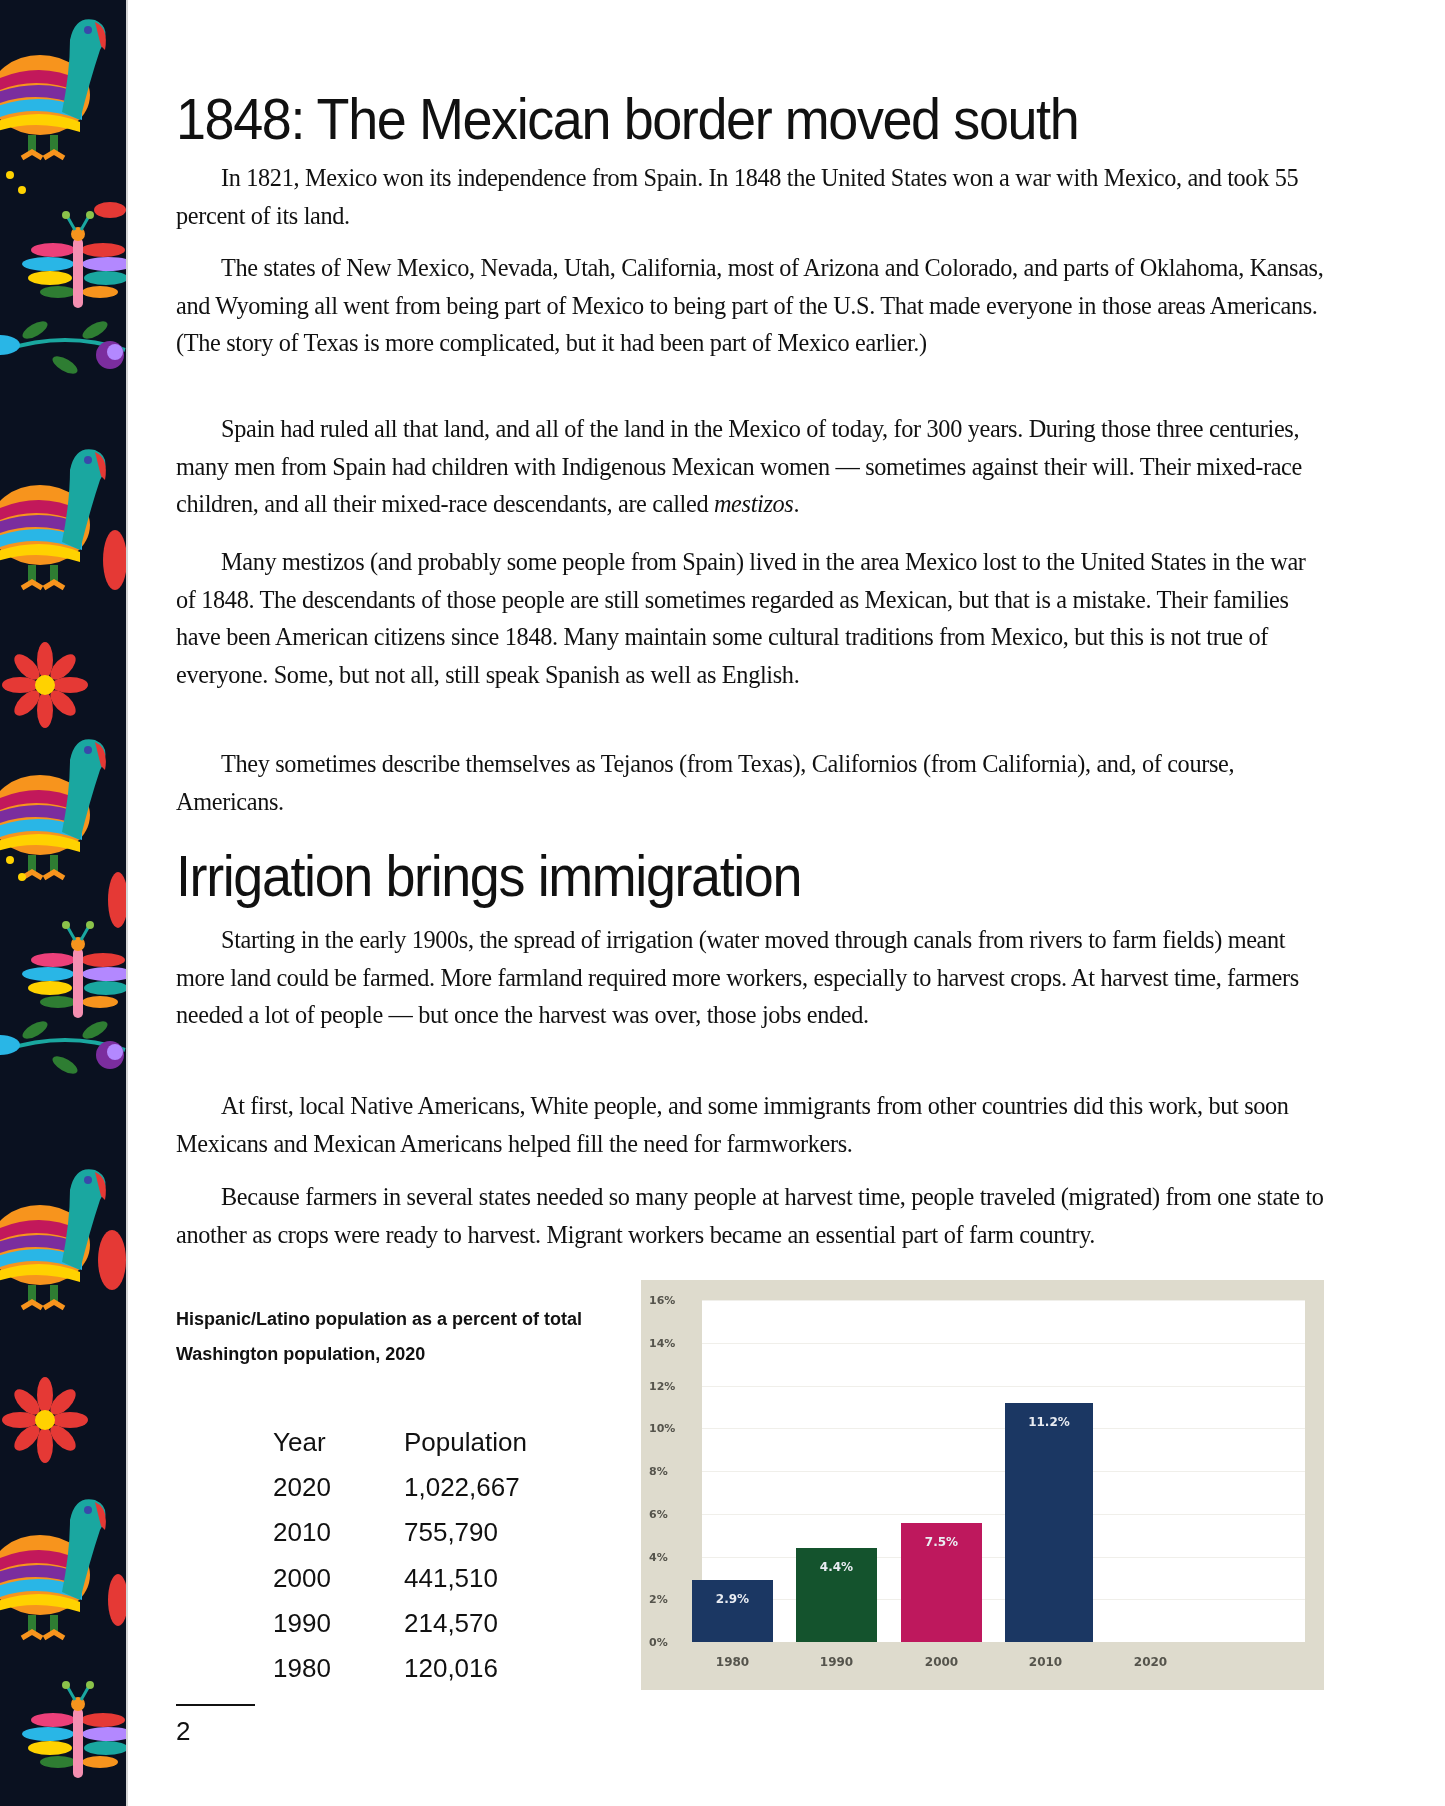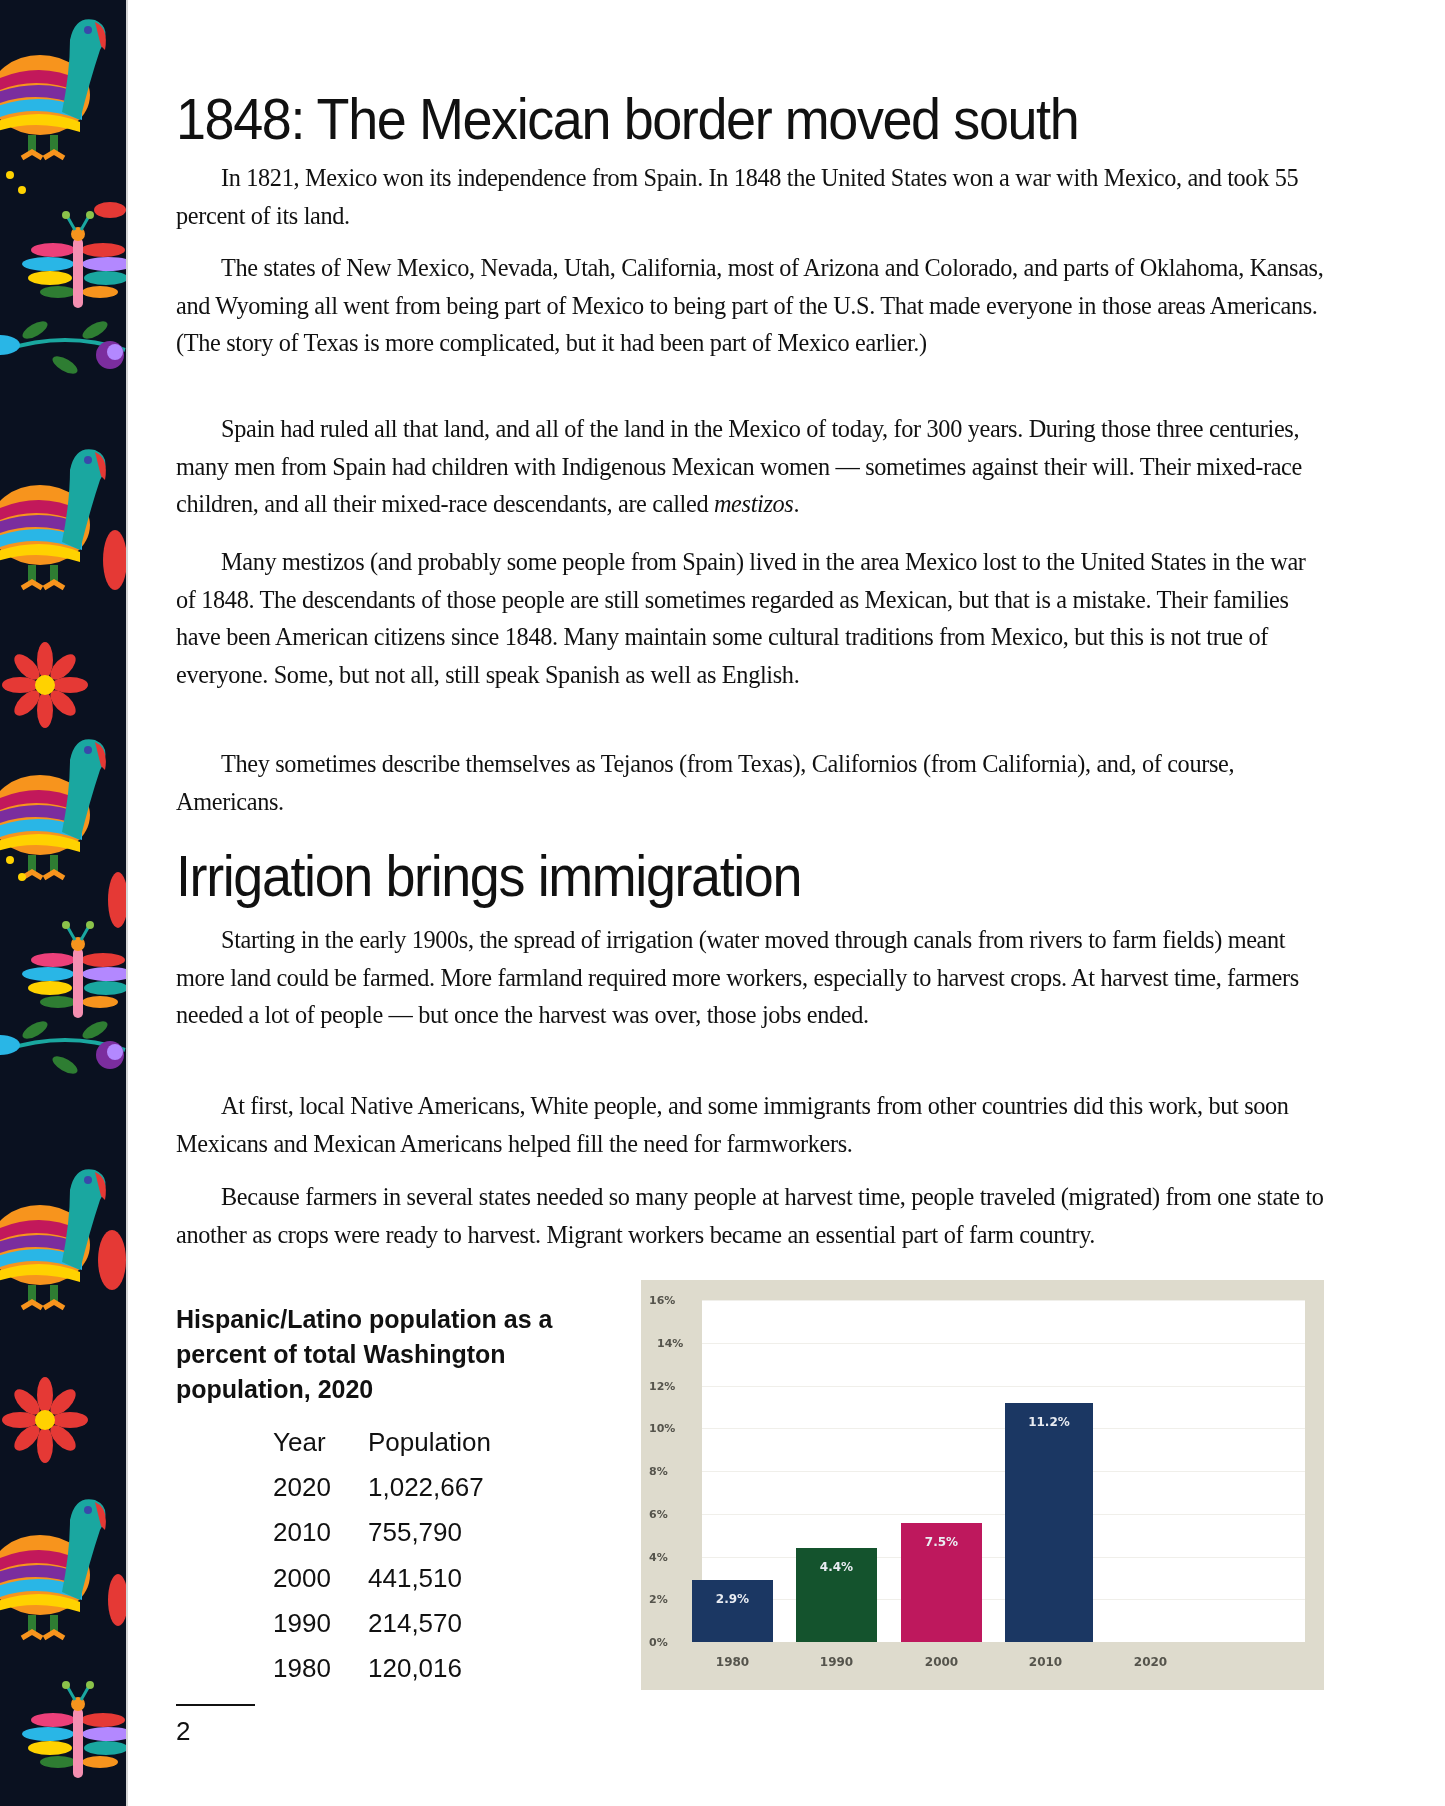--- a/index.html
+++ b/index.html
@@ -26,27 +26,27 @@
       position: absolute; left: 0; width: 1150px;
       font-family: "Liberation Serif", serif; font-size: 24.3px;
       line-height: 37.6px; margin: 0; text-indent: 45px;
       letter-spacing: -0.35px;
     }
     .para em { font-style: italic; }
 
     .tbl-title {
       position: absolute; left: 0; top: 1302px; width: 440px;
       font-family: "Liberation Sans", sans-serif; font-weight: 700;
-      font-size: 25px; line-height: 35px; margin: 0;
+      font-size: 18px; line-height: 35px; margin: 0;
     }
     .tbl {
       position: absolute; left: 97px; top: 1427px;
       font-family: "Liberation Sans", sans-serif; font-size: 26px;
     }
-    .tbl .row { display: flex; height: 45.2px; align-items: flex-start; }
+    .tbl .row { display: flex; height: 45.2px; align-items: flex-start; gap: 36px; }
     .tbl .c-year { width: 95px; }
     .tbl .c-pop { width: 158px; text-align: left; }
 
     .rule { position: absolute; left: 0; top: 1704px; width: 79px; height: 2px; background: #111; }
     .pageno {
       position: absolute; left: 0; top: 1716px;
       font-family: "Liberation Sans", sans-serif; font-size: 26px;
     }
 
     
@@ -213,21 +213,21 @@
 
 <div class="chart-frame">
   <div id="yticks">
       <div class="ytick" style="top: 362px;">0%</div>
       <div class="ytick" style="top: 319.25px;">2%</div>
       <div class="ytick" style="top: 276.5px;">4%</div>
       <div class="ytick" style="top: 233.75px;">6%</div>
       <div class="ytick" style="top: 191px;">8%</div>
       <div class="ytick" style="top: 148.25px;">10%</div>
       <div class="ytick" style="top: 105.5px;">12%</div>
-      <div class="ytick" style="top: 62.75px; margin-left: 8px;">14%</div>
+      <div class="ytick" style="top: 62.75px;">14%</div>
       <div class="ytick" style="top: 20px;">16%</div>
     </div>
   <div class="plot" id="plot">
       <div class="gridline" style="top: 299.25px;"></div>
       <div class="gridline" style="top: 256.5px;"></div>
       <div class="gridline" style="top: 213.75px;"></div>
       <div class="gridline" style="top: 171px;"></div>
       <div class="gridline" style="top: 128.25px;"></div>
       <div class="gridline" style="top: 85.5px;"></div>
       <div class="gridline" style="top: 42.75px;"></div>

